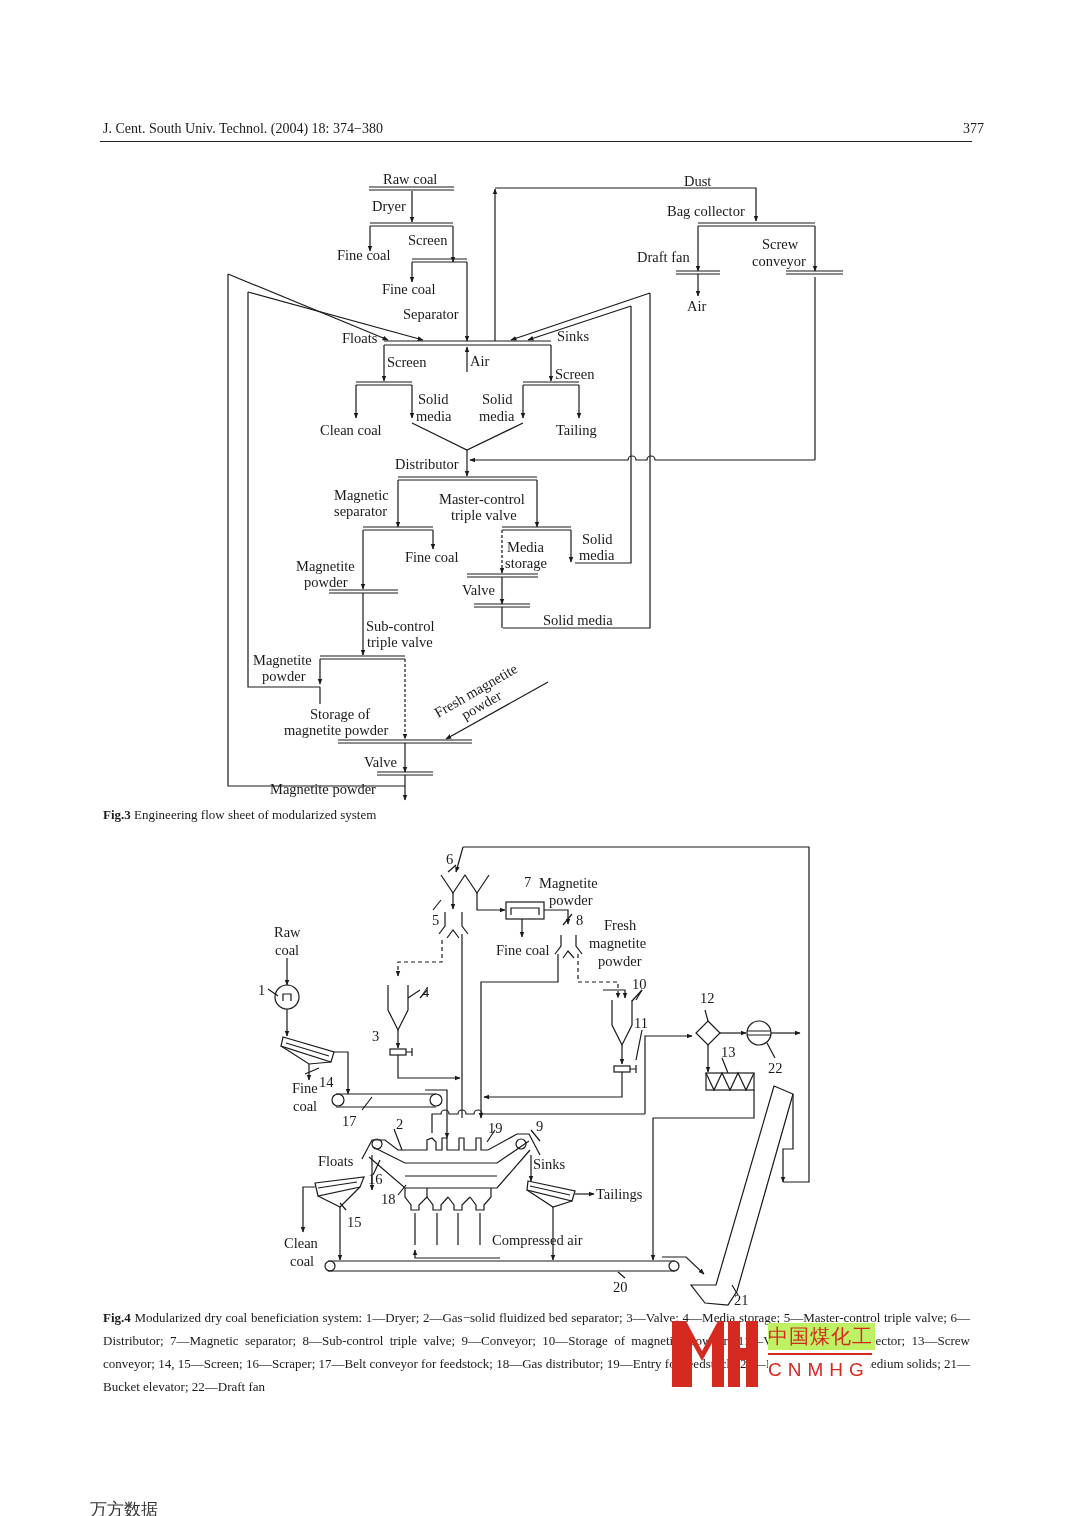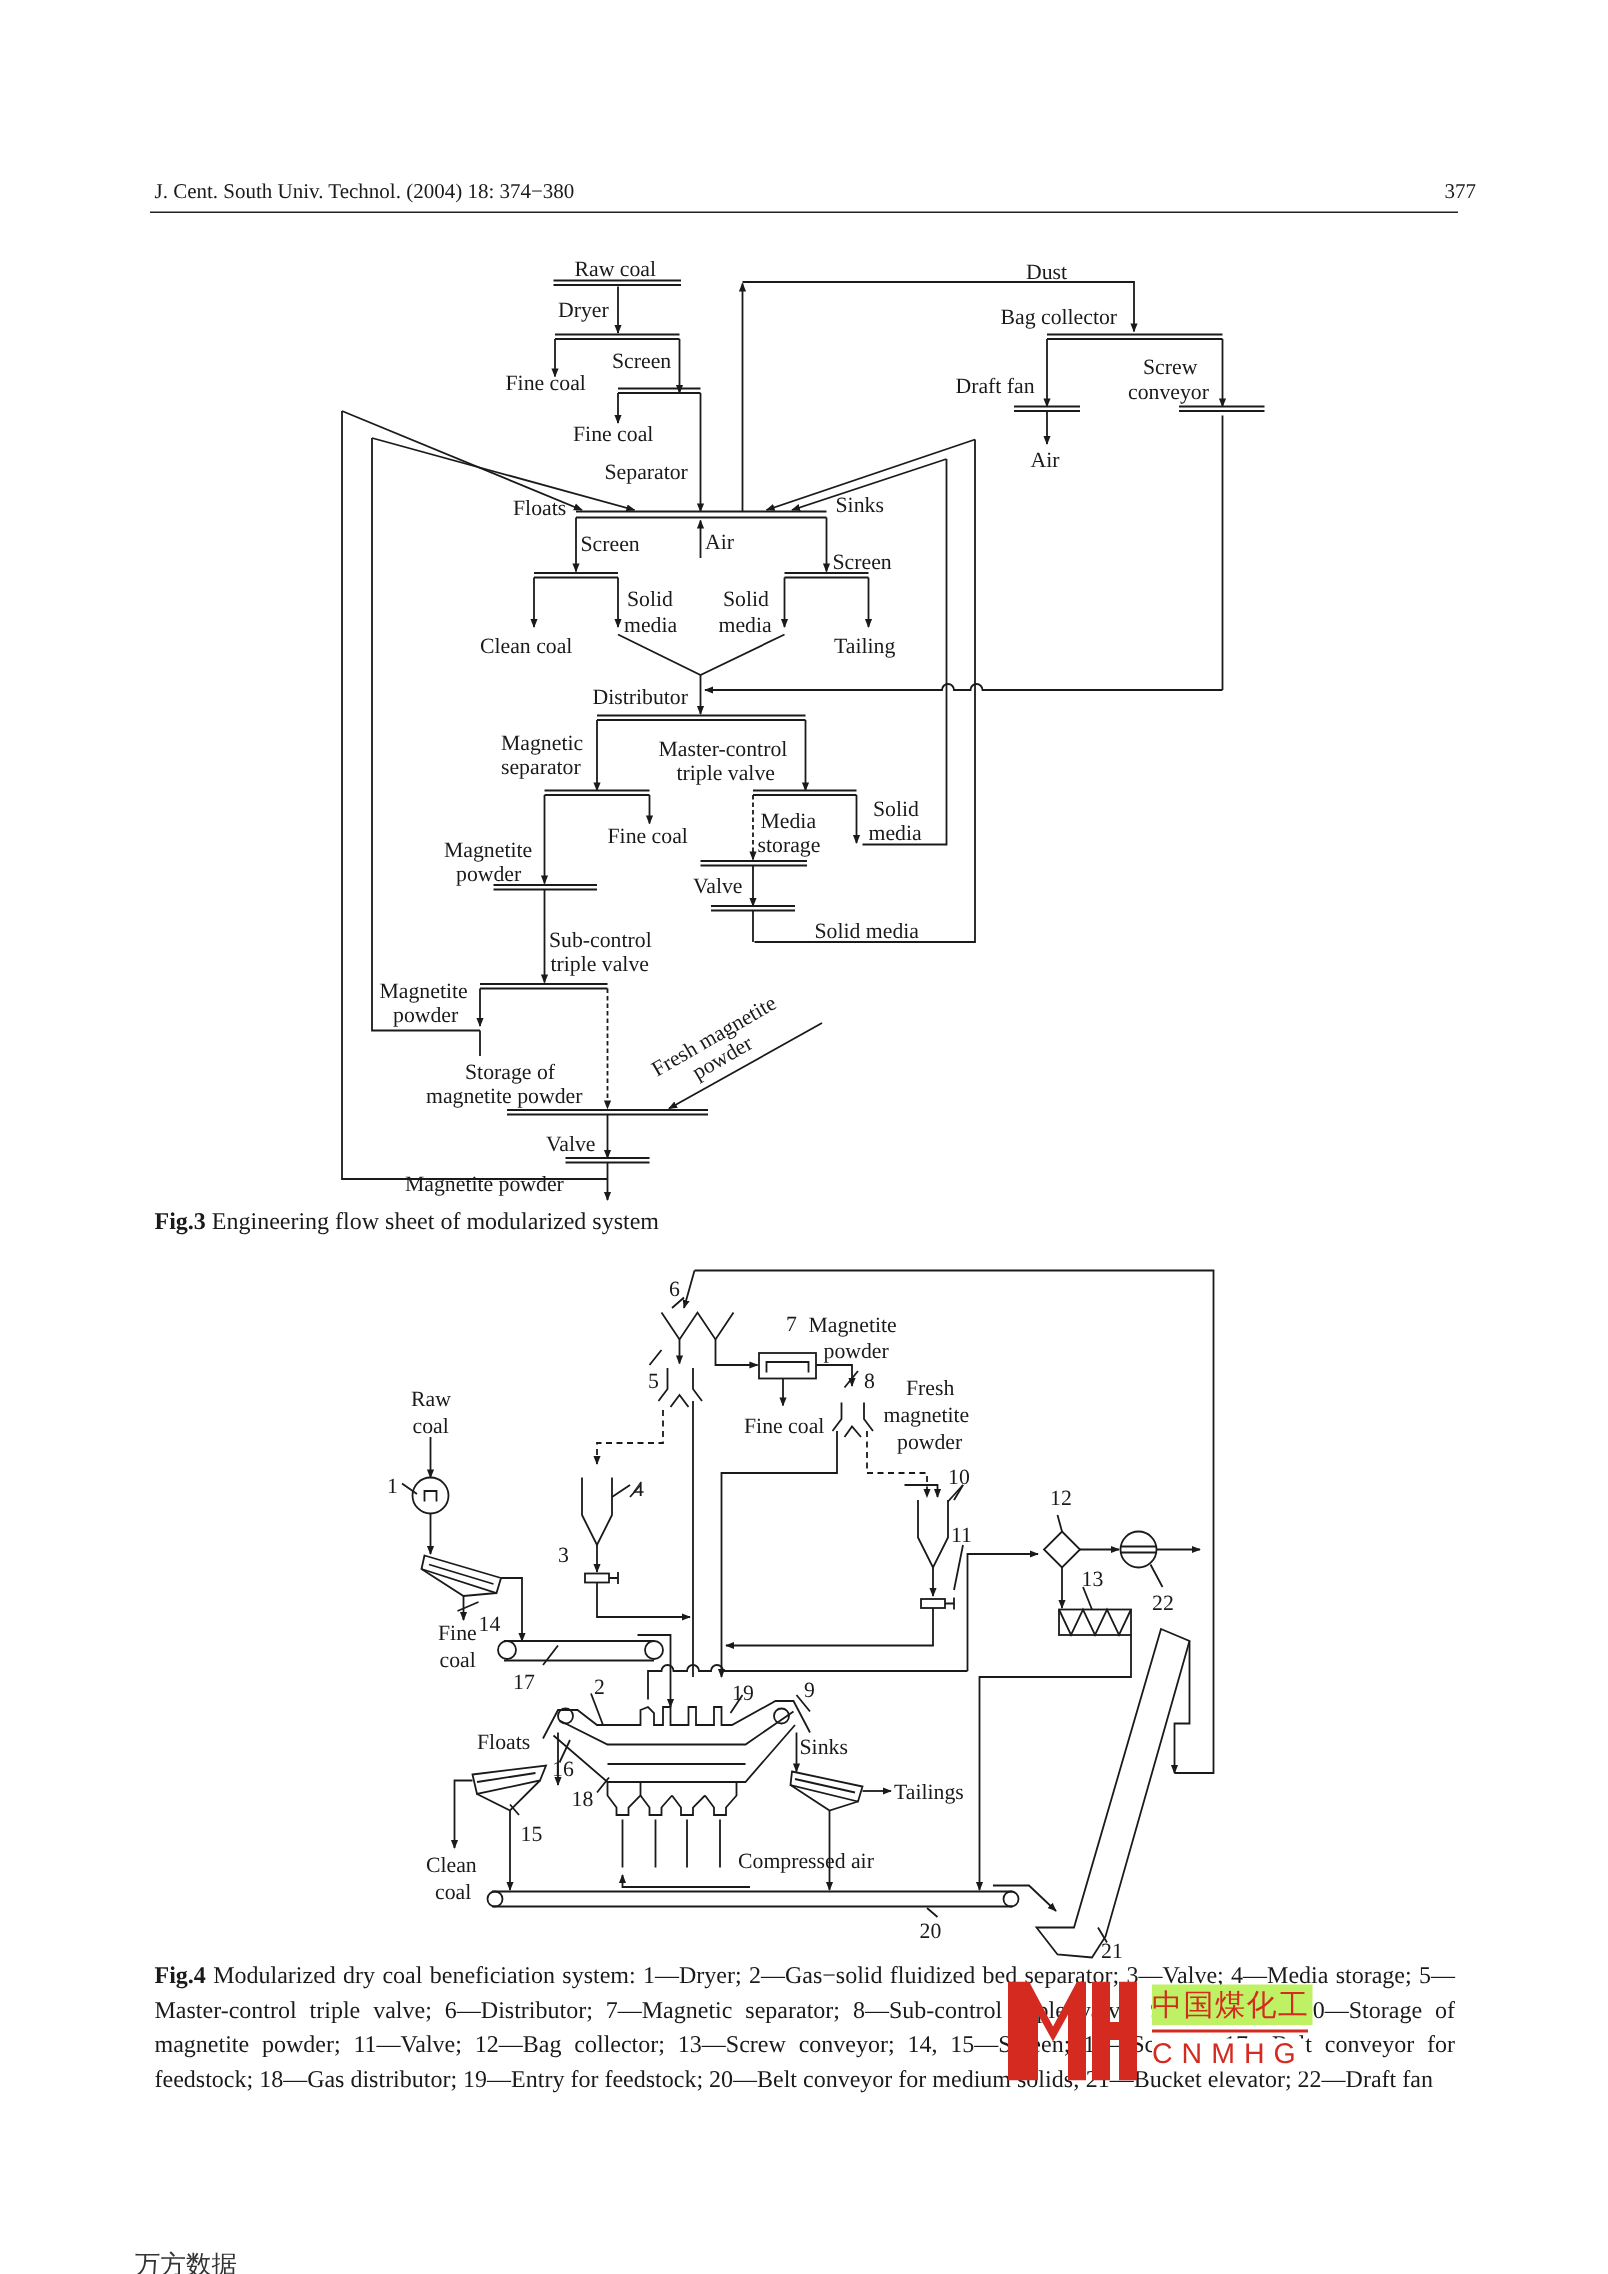--- a/index.html
+++ b/index.html
@@ -3,21 +3,21 @@
 <meta charset="utf-8">
 <style>
   html, body { margin: 0; padding: 0; background: #ffffff; }
   body { width: 1072px; height: 1516px; position: relative; overflow: hidden;
          font-family: "Liberation Serif", "DejaVu Serif", serif; color: #1a1a1a; }
   .hdr-left { position: absolute; left: 103px; top: 121px; font-size: 14px; }
   .hdr-right { position: absolute; right: 88px; top: 121px; font-size: 14px; }
   .hdr-rule { position: absolute; left: 100px; top: 141px; width: 872px; height: 0; border-top: 1.2px solid #222; }
   svg.fig { position: absolute; left: 0; overflow: visible; }
   svg text { font-family: "Liberation Serif", "DejaVu Serif", serif; fill: #1a1a1a; }
-  .caption { position: absolute; font-size: 16px; line-height: 23px; font-family: Liberation Serif, serif; }
+  .caption { position: absolute; font-size: 13px; line-height: 23px; font-family: Liberation Serif, serif; }
   .caption b { font-weight: bold; }
   #cap3 { left: 103px; top: 803px; }
   #cap4 { left: 103px; top: 1306px; width: 867px; text-align: justify; }
   .footer-mark { position: absolute; left: 90px; top: 1470px; font-family: "DejaVu Sans", sans-serif; font-size: 17px; color: #333; margin-top: 28px; }
   .wm { position: absolute; left: 672px; top: 1321px; width: 230px; height: 66px; }
   .wm .m { position: absolute; left: 0; top: 0; width: 86px; height: 66px; }
   .wm .cn { position: absolute; left: 96px; top: 2px; font-family: "DejaVu Sans", sans-serif; font-size: 20px; color: #d42a20; letter-spacing: 1px; background: #bef264; padding-right: 2px; }
   .wm .line { position: absolute; left: 96px; top: 32px; width: 104px; height: 2px; background: #d42a20; }
   .wm .en { position: absolute; left: 96px; top: 38px; font-family: Liberation Sans, sans-serif; font-size: 19px; color: #d42a20; letter-spacing: 6px; background:#fff;text-align:right; }
 </style>

